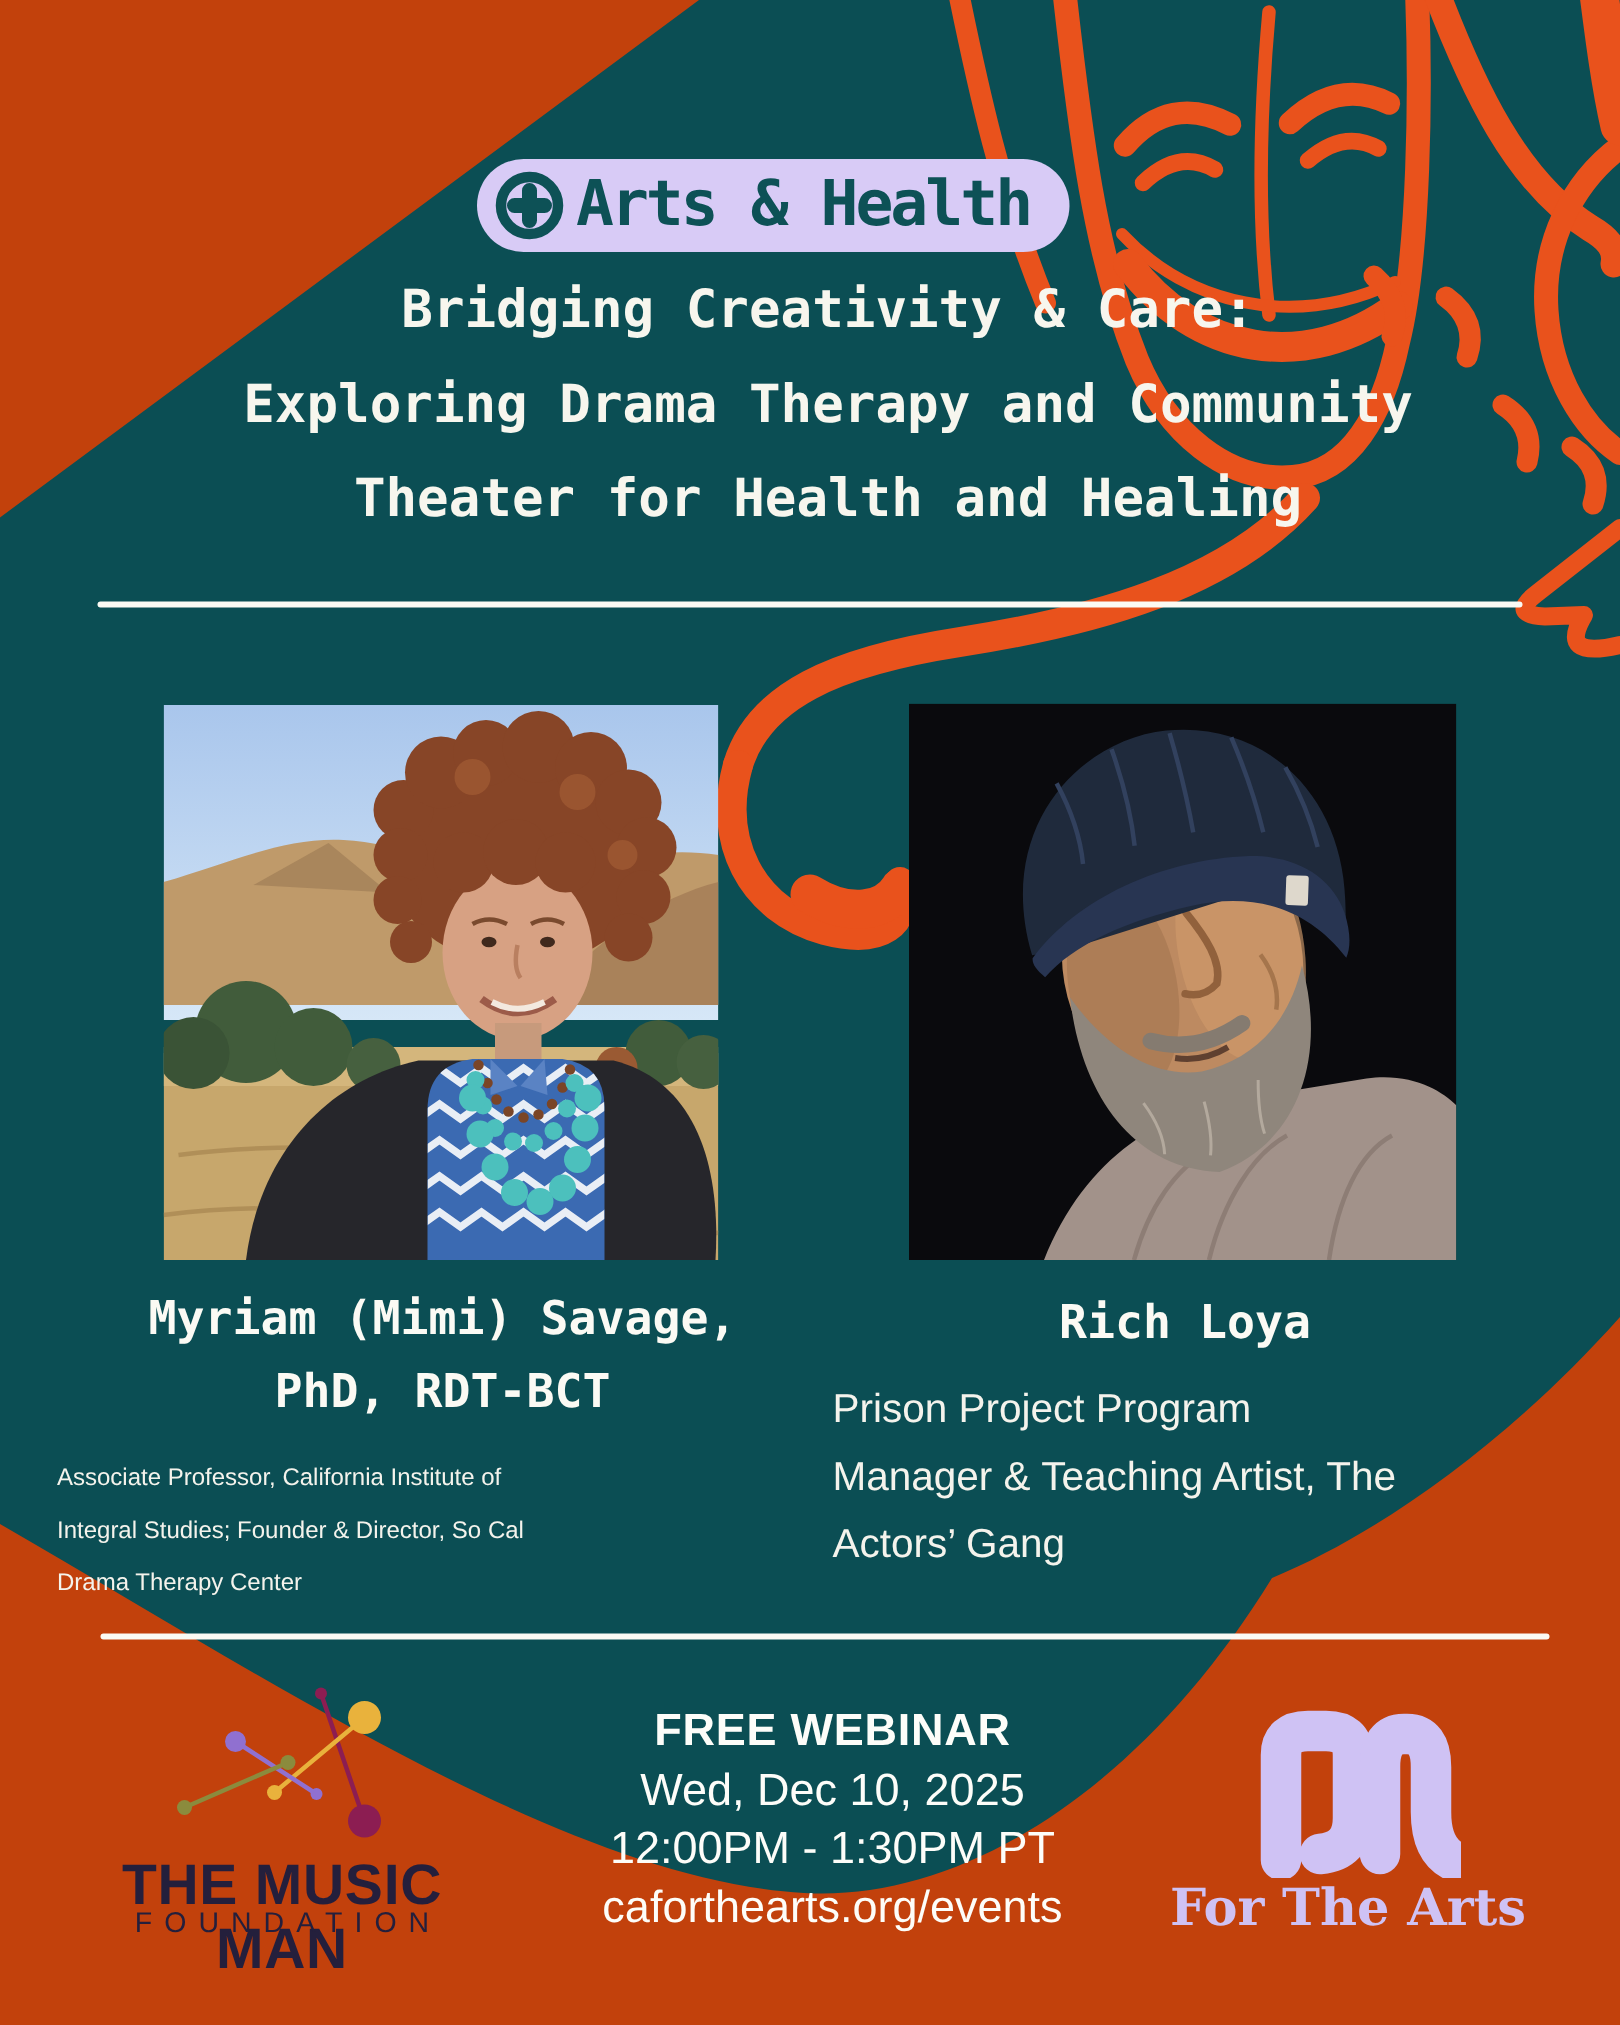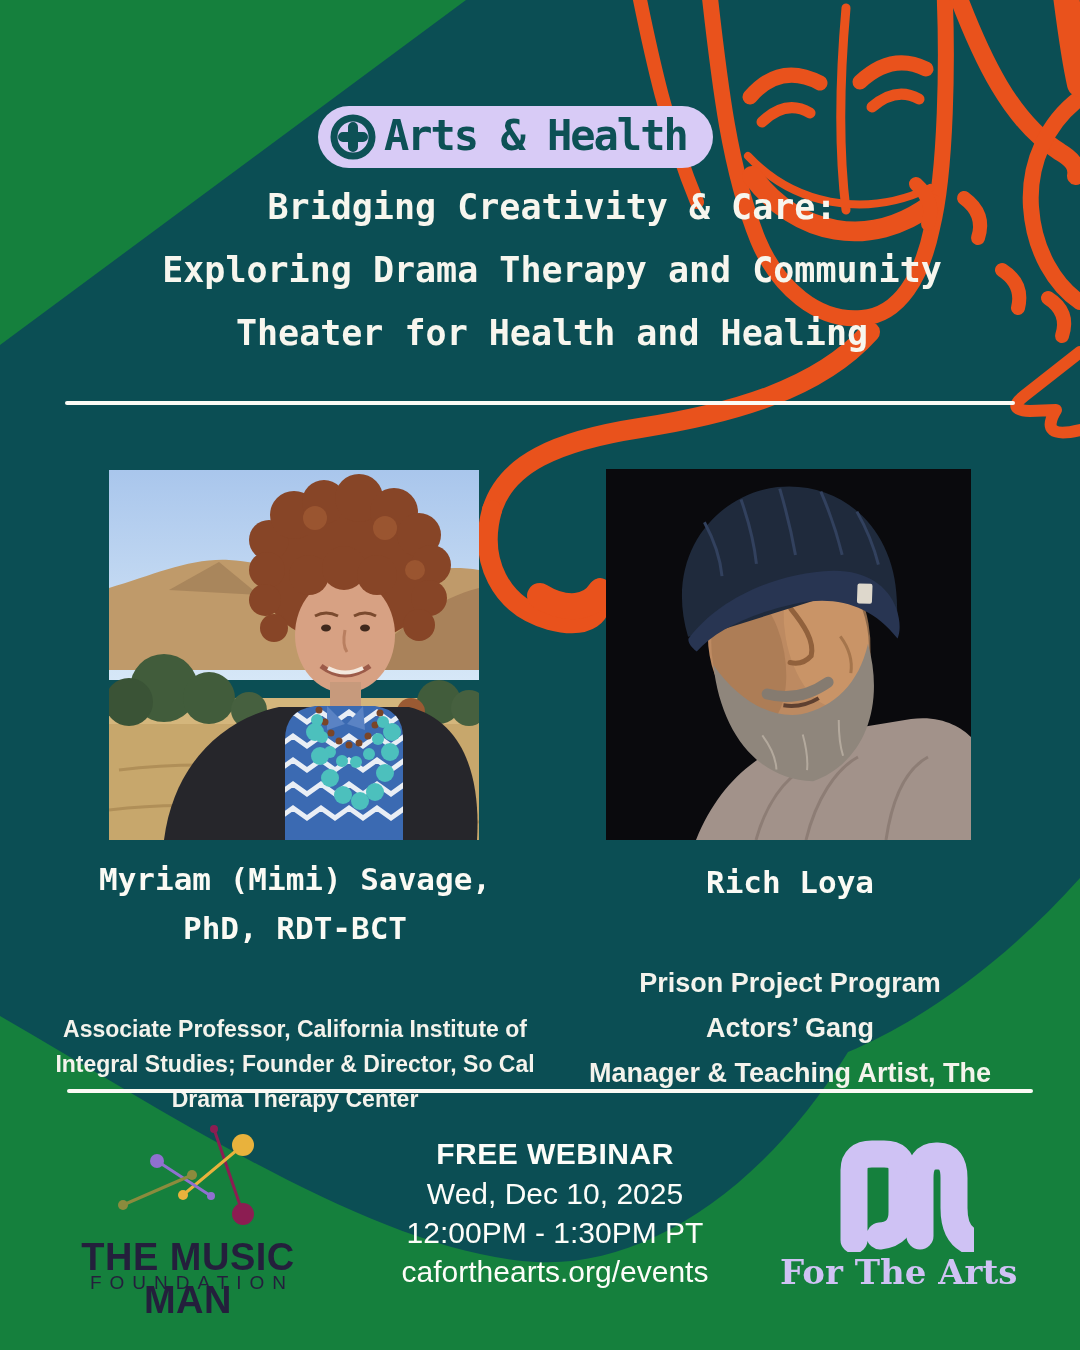--- a/index.html
+++ b/index.html
@@ -1,18 +1,18 @@
 <!DOCTYPE html>
 <html><head>
 <meta charset="utf-8">
 <style>
   html,body{margin:0;padding:0;background:#333;}
   .poster{
     position:relative;width:1080px;height:1350px;overflow:hidden;
-    background:#15803d;
+    background:#c2410c;
     font-family:"Liberation Sans",sans-serif;
   }
   .abs{position:absolute;}
   svg{display:block;}
   
   .badge{
     left:318px;top:106px;height:62px;min-width:392px;
     background:#D8CBF6;border-radius:32px;
     display:flex;align-items:center;gap:8px;padding:0 26px 0 12px;
     box-sizing:border-box;
@@ -36,22 +36,22 @@
   .photo{overflow:hidden;}
   .photo-left{left:109px;top:470px;width:370px;height:370px;}
   .photo-right{left:606px;top:469px;width:365px;height:371px;}
   
   .name{
     font-family:"DejaVu Sans Mono",monospace;font-weight:bold;
     font-size:31px;line-height:49px;color:#FBFAF4;text-align:center;
   }
   .name-left{left:55px;top:855px;width:480px;}
   .name-right{left:570px;top:858px;width:440px;}
-  .bio{color:#F4F3EC;text-align:center;font-weight:700;margin-top:44px;}
-  .bio-left{left:38px;top:968px;width:514px;font-size:23px;line-height:35px;}
+  .bio{color:#F4F3EC;font-weight:400;}
+  .bio-left{left:38px;top:968px;width:514px;font-size:16px;line-height:35px;}
   .bio-right{left:555px;top:917px;width:470px;font-size:27px;line-height:45px;}
   
   .event{
     left:305px;top:1134px;width:500px;text-align:center;color:#FDFDF9;
   }
   .event .l1{font-size:30px;font-weight:bold;line-height:40px;letter-spacing:.5px;}
   .event .l2,.event .l3,.event .l4{font-size:30px;line-height:39px;font-weight:400;}
   
   .mm-art{left:100px;top:1118px;}
   .mm-name{
@@ -269,22 +269,22 @@
     <div>Associate Professor, California Institute of</div>
     <div>Integral Studies; Founder &amp; Director, So Cal</div>
     <div>Drama Therapy Center</div>
   </div>
 
   <div class="abs name name-right">
     <div>Rich Loya</div>
   </div>
   <div class="abs bio bio-right">
     <div>Prison Project Program</div>
+    <div>Manager &amp; Teaching Artist, The</div>
     <div>Actors’ Gang</div>
-    <div>Manager &amp; Teaching Artist, The</div>
   </div>
 
   <div class="abs divider divider2"></div>
 
   <svg class="abs mm-art" width="190" height="116" viewBox="0 0 190 116">
     <g stroke-linecap="round">
       <line x1="114" y1="11" x2="143" y2="96" stroke="#8C1D52" stroke-width="3"></line>
       <line x1="143" y1="27" x2="83" y2="77" stroke="#E9B23C" stroke-width="3"></line>
       <line x1="57" y1="43" x2="111" y2="78" stroke="#9070D0" stroke-width="3"></line>
       <line x1="23" y1="87" x2="92" y2="57" stroke="#8B8B3D" stroke-width="3"></line>

